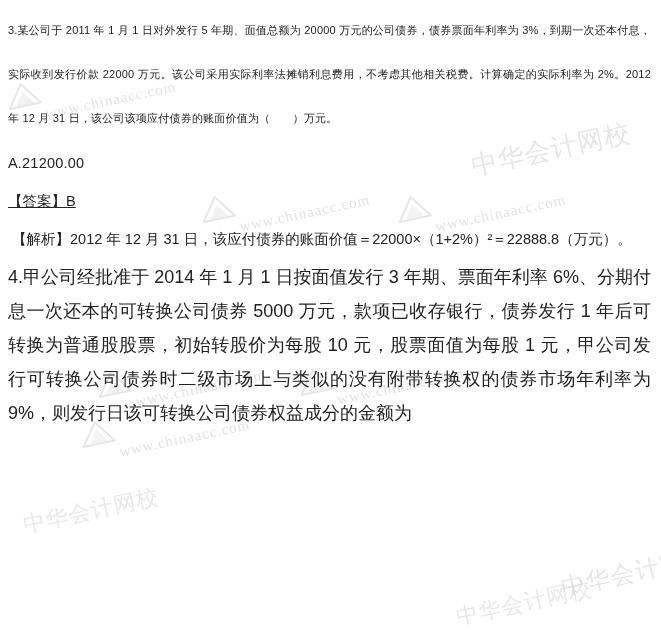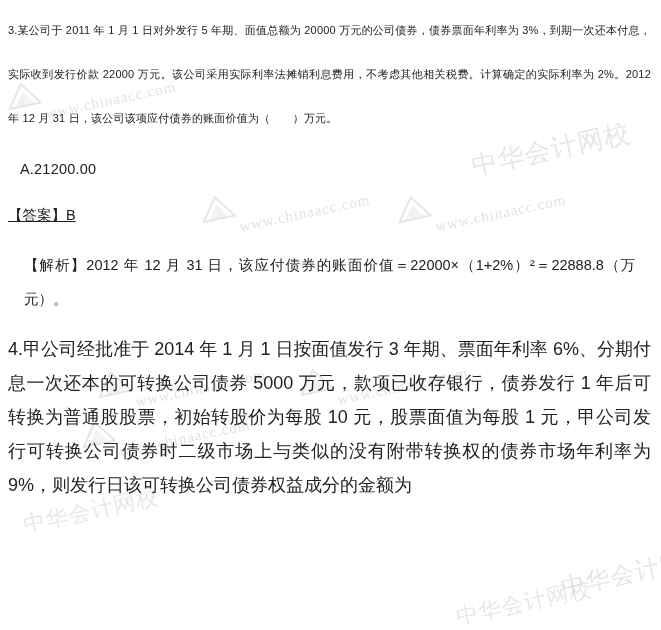--- a/index.html
+++ b/index.html
@@ -57,33 +57,33 @@
     text-align: justify;
     margin: 0 0 2px 0;
     letter-spacing: 0.2px;
   }
   .para.q {
     margin-bottom: 6px;
   }
   .opt {
     font-size: 14.5px;
     line-height: 34px;
-    margin: 12px;
+    margin: 0;
     letter-spacing: 0.2px;
   }
   .ans {
     font-size: 14.5px;
     line-height: 34px;
     margin: 4px 0 0 0;
     text-decoration: underline;
   }
   .exp {
     font-size: 14.5px;
     line-height: 34px;
-    margin: 16px;
+    margin: 4px;
     text-align: justify;
   }
   .q2 {
     font-size: 18px;
     line-height: 34px;
     margin: 4px 0 0 0;
     text-align: justify;
   }
 </style>
 </head>

